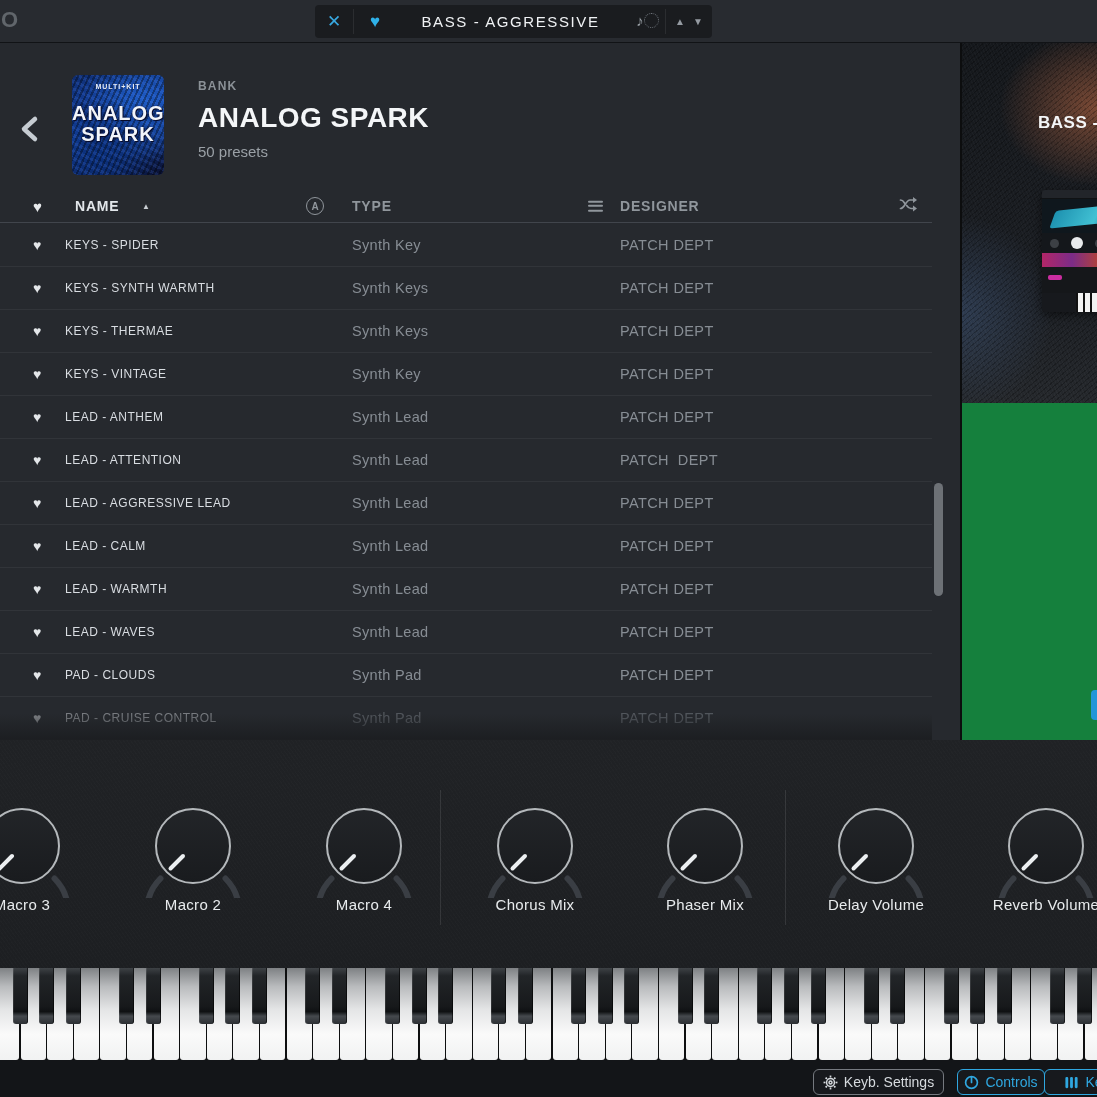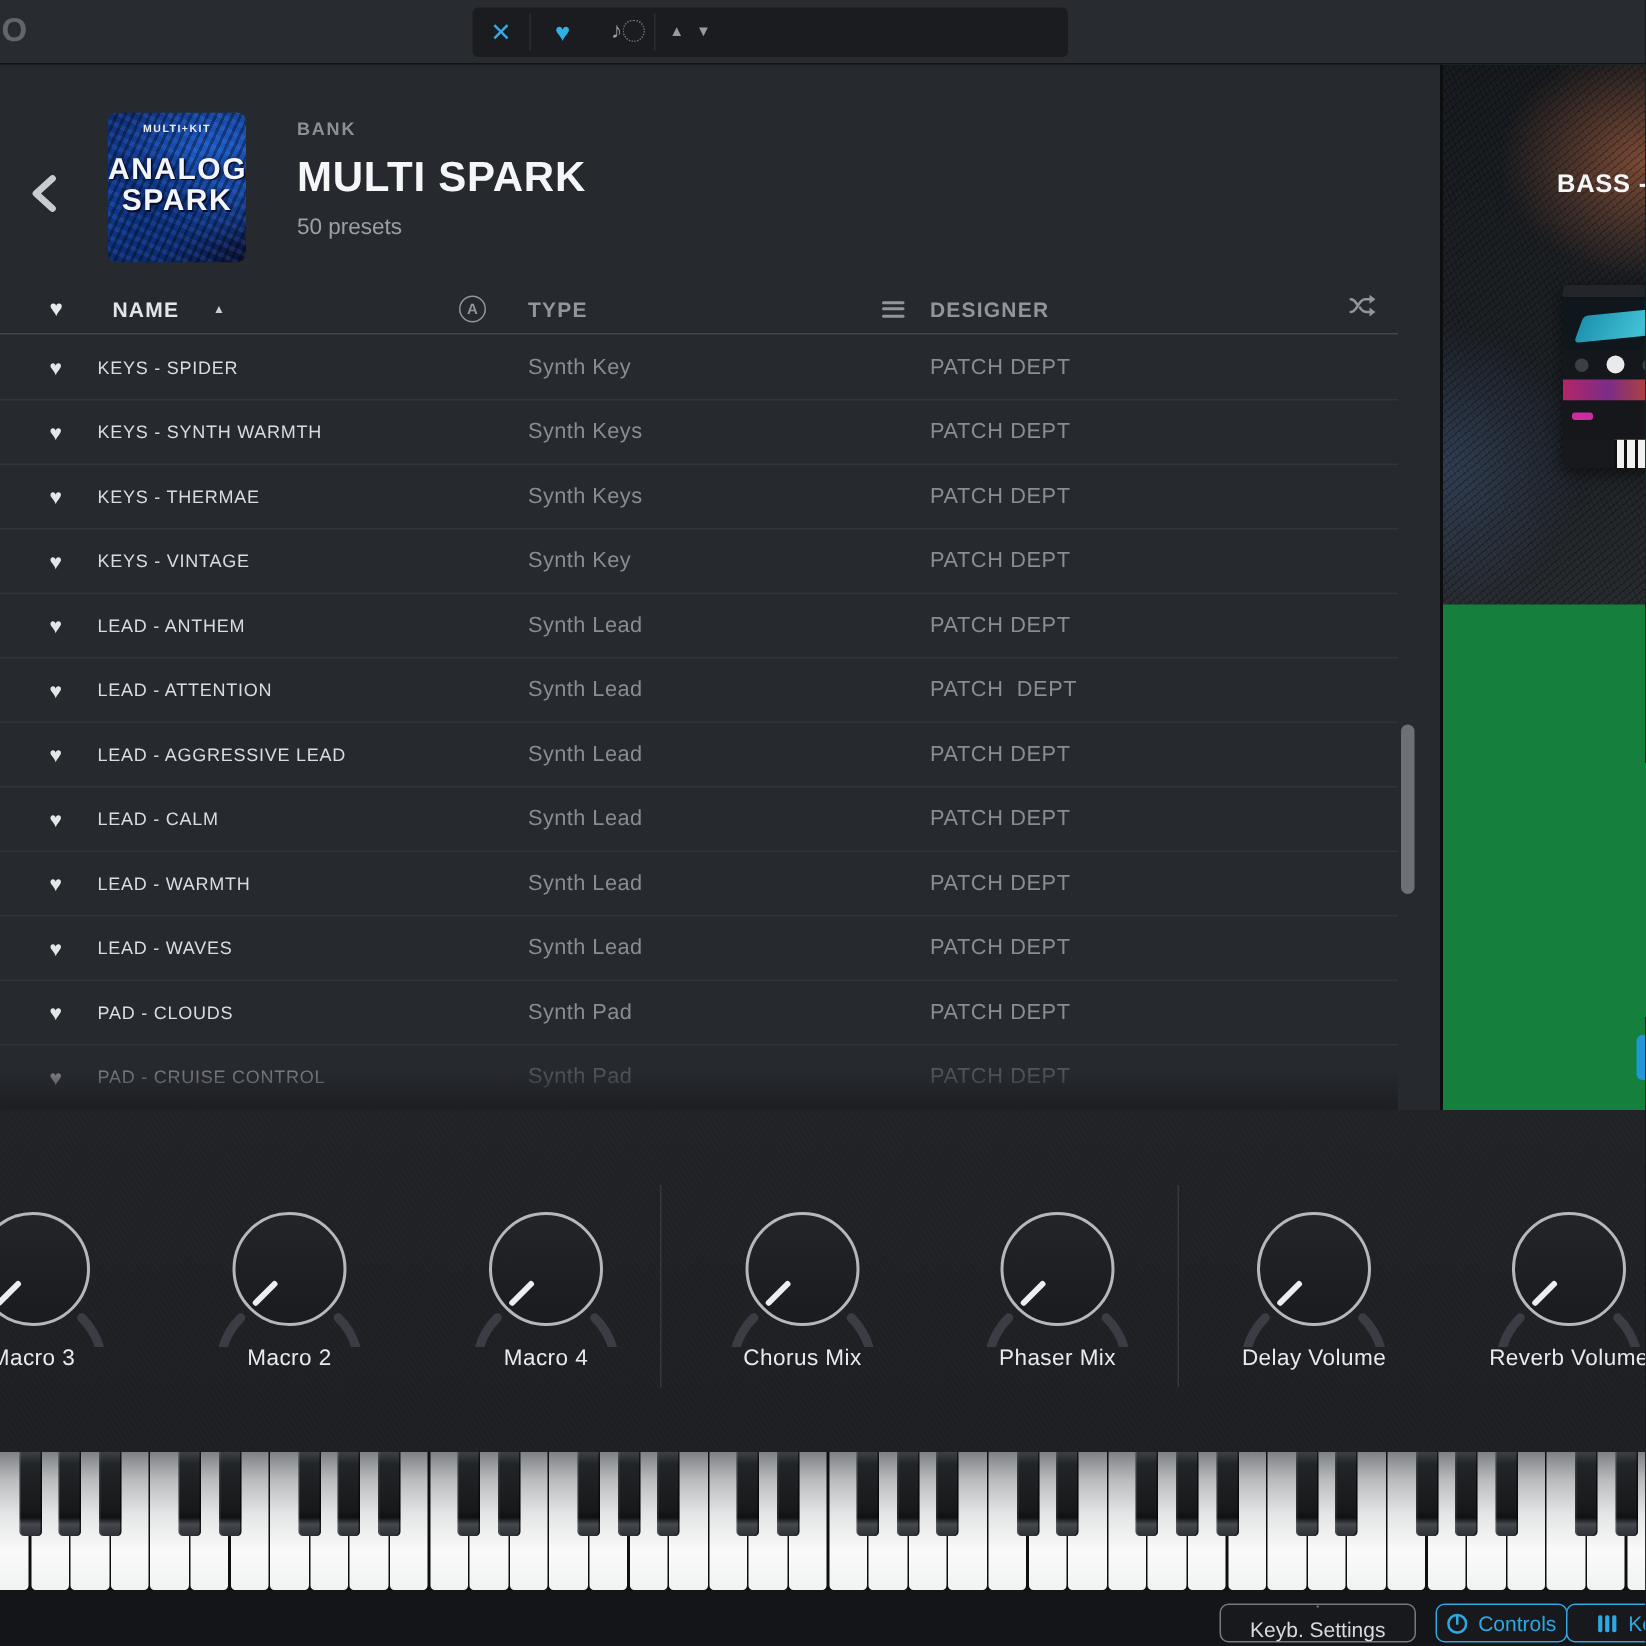--- a/index.html
+++ b/index.html
@@ -139,35 +139,36 @@
       background:linear-gradient(180deg,#3d4145 0%,#222528 14%,#17191b 68%,#0f1113 78%,#45494e 86%,#2c2f33 100%);
       box-shadow:inset 1px 0 0 rgba(255,255,255,.10), inset -1px 0 0 rgba(0,0,0,.6); }
 
   
   .bottom-bar { position:absolute; left:0; top:1060px; width:1097px; height:37px; background:#131518; }
   .bb-btn { position:absolute; top:9px; height:26px; border-radius:6px; display:flex;
             align-items:center; justify-content:center; gap:6px; font-size:14px; cursor:pointer;
             background:#17191d; }
   .bb-grey { border:1.5px solid #75797f; color:#d6dade; }
   .bb-cyan { border:1.5px solid #2fa7e0; color:#2fa7e0; font-weight:500; }
-  .bb-keyb { left:813px; width:131px;flex-direction:column; }
+  .bb-keyb { left:813px; width:131px; }
   .bb-controls { left:957px; width:88px; }
   .bb-key { left:1044px; width:86px; }
 </style>
 </head>
 <body>
 
 <div id="app">
 
   <div class="topbar">
     <span class="logo">O</span>
     <div class="preset-selector">
       <div class="ps-cell ps-clear">✕</div>
       <div class="ps-div"></div>
       <div class="ps-cell ps-fav">♥</div>
+      <div class="ps-cell ps-name">BASS - AGGRESSIVE</div>
       <div class="ps-cell ps-note">
         <span class="note-glyph">♪</span>
         <span class="dotted-circle"></span>
       </div>
       <div class="ps-div"></div>
       <div class="ps-cell ps-arrows">
         <span>▲</span>
         <span>▼</span>
       </div>
     </div>
@@ -184,21 +185,21 @@
       <div class="art-noise"></div>
       <div class="art-kit">MULTI+KIT</div>
       <div class="art-title">
         <div>ANALOG</div>
         <div>SPARK</div>
       </div>
     </div>
 
     <div class="bank-meta">
       <div class="bank-label">BANK</div>
-      <div class="bank-title">MULTI SPARK</div>
+      <div class="bank-title">ANALOG SPARK</div>
       <div class="bank-count">50 presets</div>
     </div>
 
     <div class="table-header">
       <span class="th-heart">♥</span>
       <span class="th-name">NAME</span>
       <span class="th-sort">▲</span>
       <span class="th-alpha">A</span>
       <span class="th-type">TYPE</span>
       <span class="th-burger">

